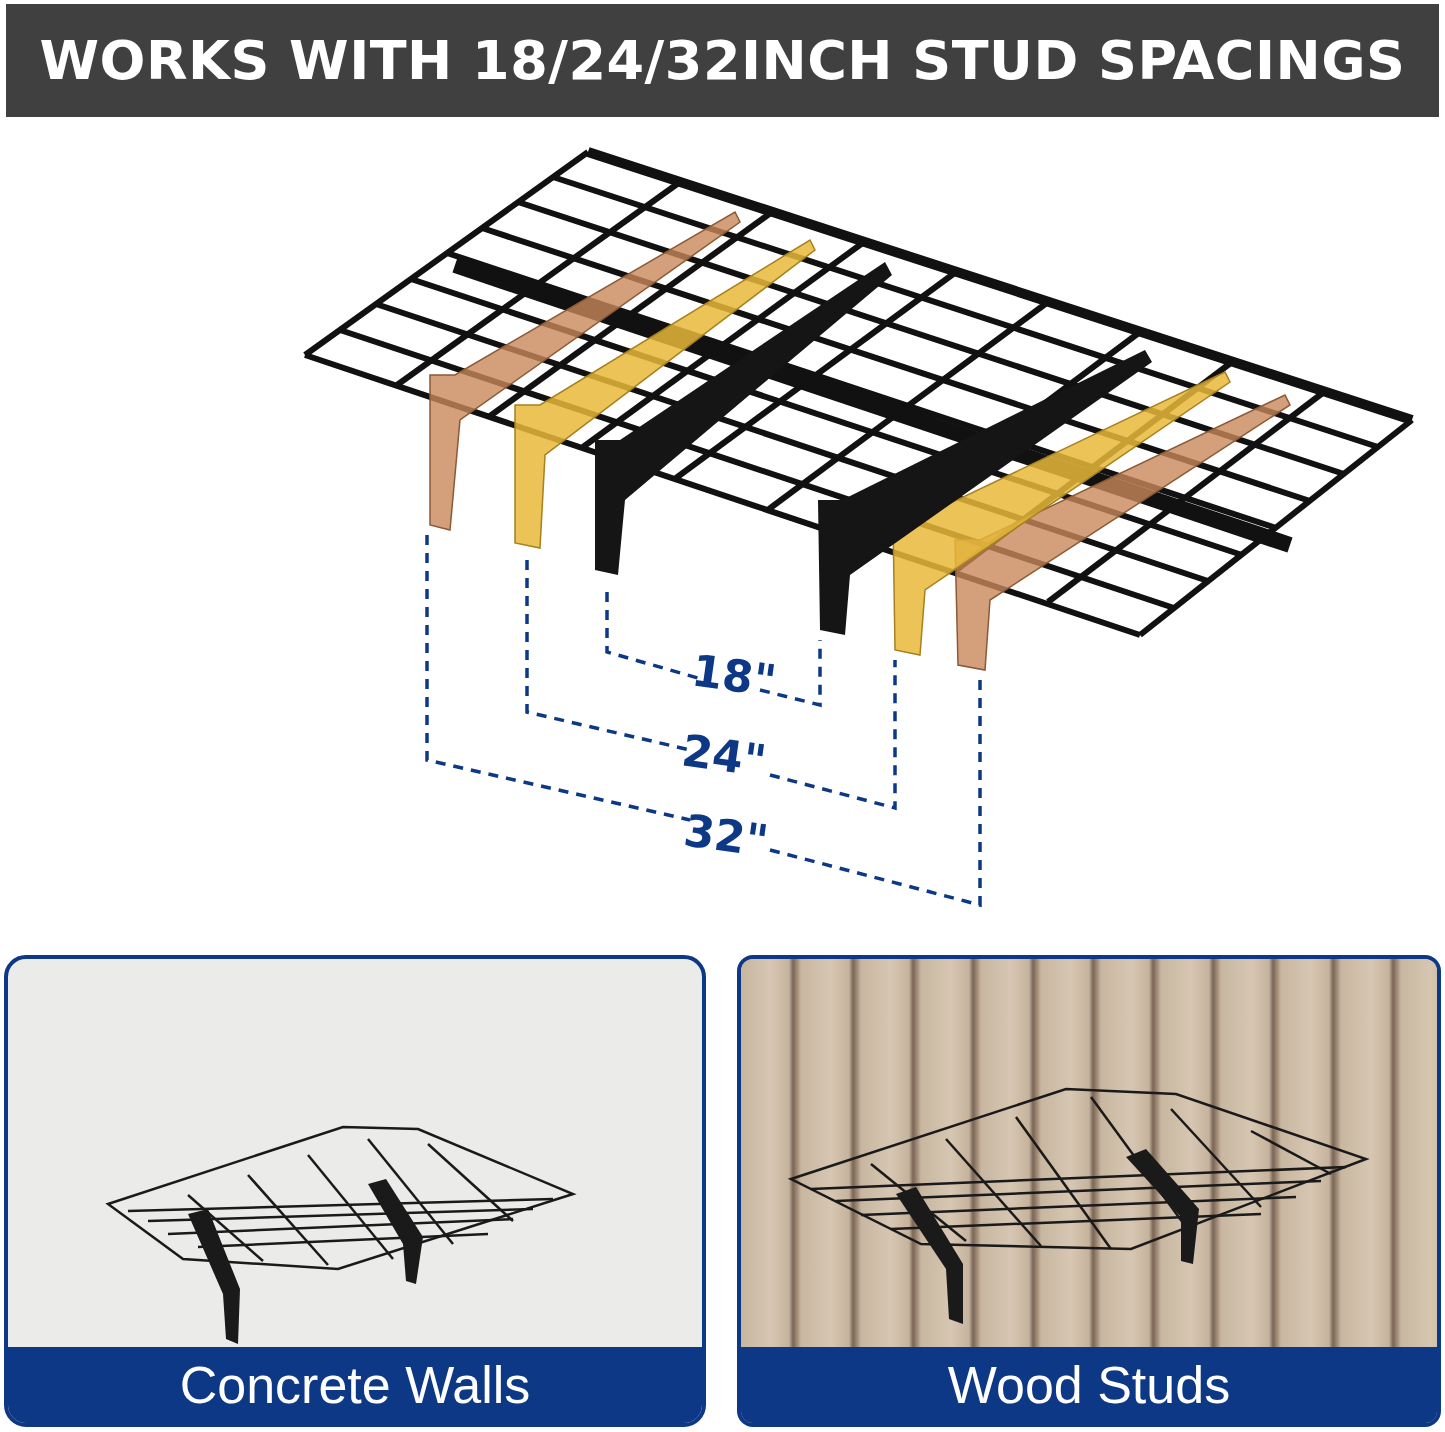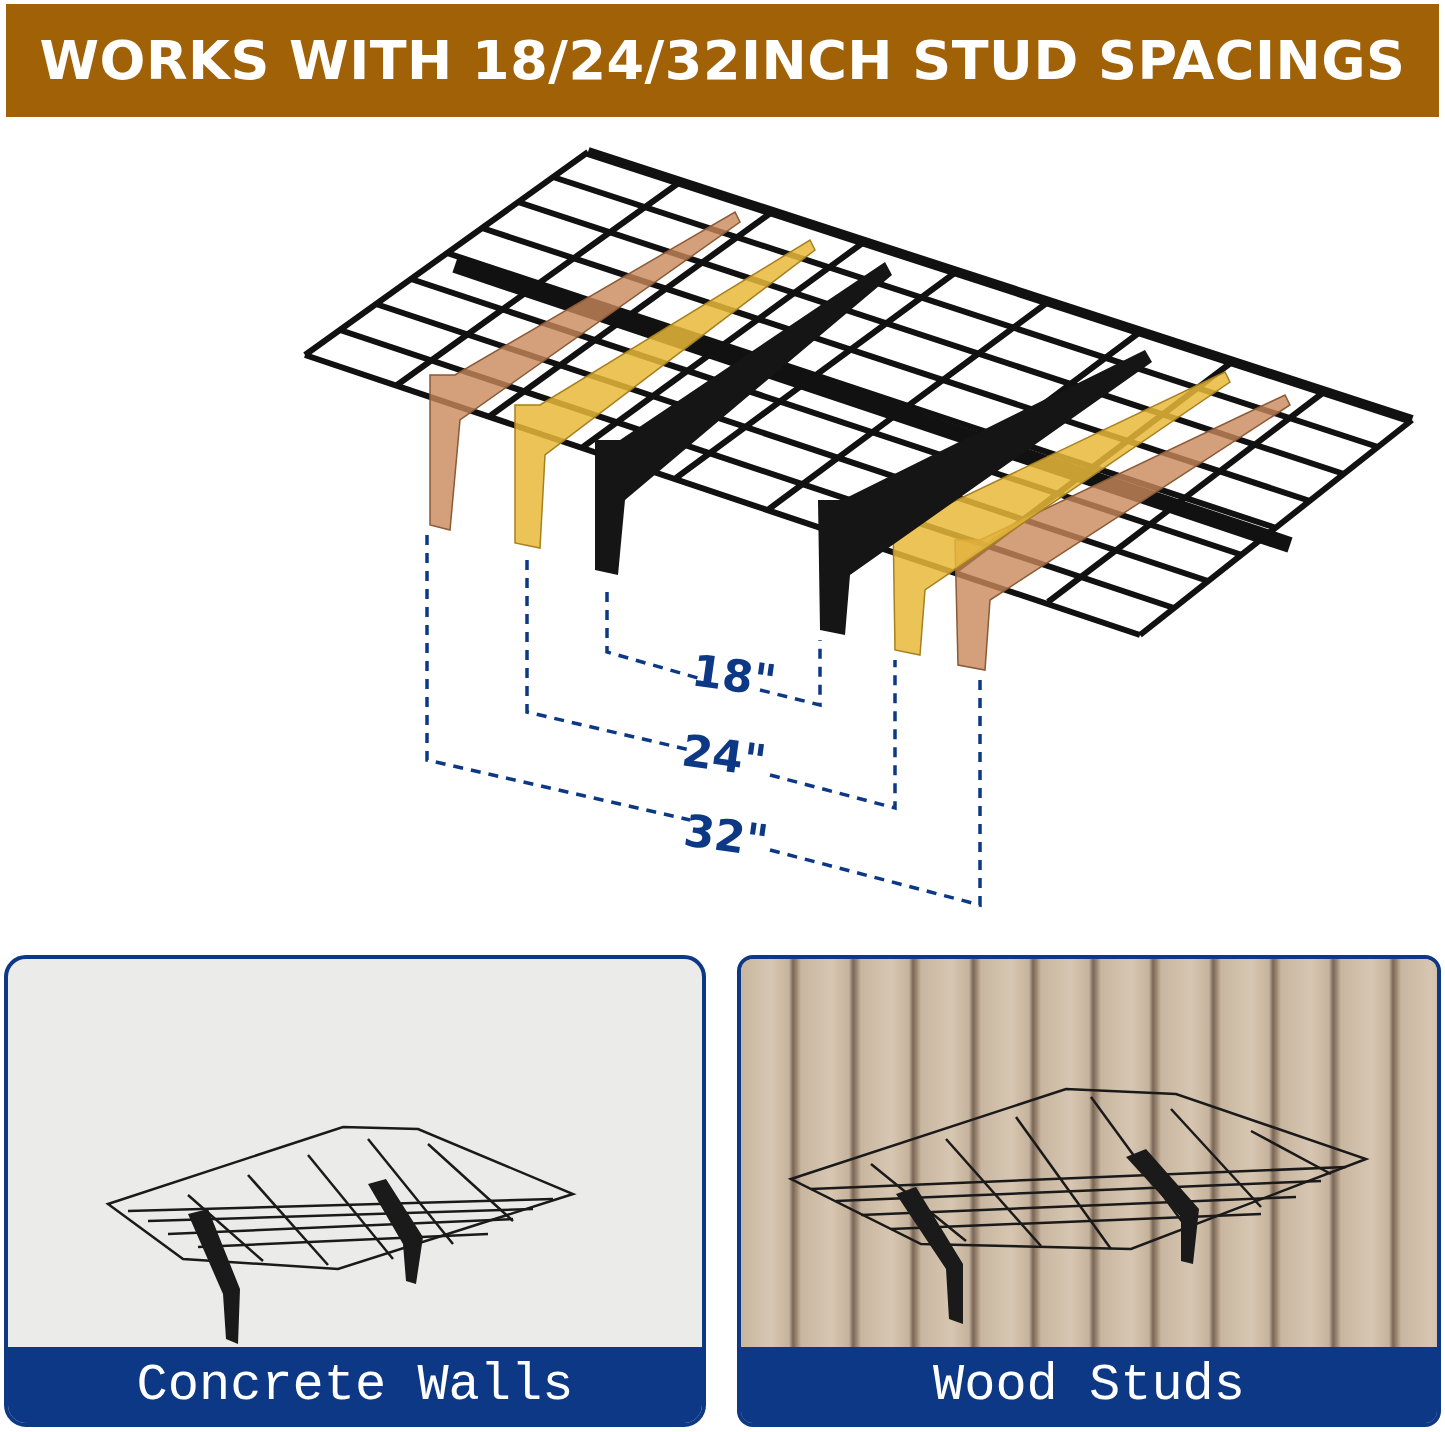--- a/index.html
+++ b/index.html
@@ -1,26 +1,26 @@
 <!DOCTYPE html>
 <html><head>
 <meta charset="utf-8">
 <style>
   html, body { margin:0; padding:0; background:#ffffff; }
   body { width:1445px; height:1432px; position:relative; overflow:hidden; font-family:"DejaVu Sans", sans-serif; }
-  .banner { position:absolute; left:6px; top:4px; width:1433px; height:113px; background:#a16207; display:flex; align-items:center; justify-content:center;text-align:right; }
+  .banner { position:absolute; left:6px; top:4px; width:1433px; height:113px; background:#404040; display:flex; align-items:center; justify-content:center;text-align:right; }
   .banner-text { color:#ffffff; font-size:54px; font-weight:bold; letter-spacing:0.5px; font-family:"DejaVu Sans", sans-serif; }
   .hero { position:absolute; left:0; top:130px; width:1445px; height:800px; }
   .dim-label { position:absolute; color:#0c3885; font-weight:bold; font-size:44px; font-family:"DejaVu Sans", sans-serif; transform:rotate(8deg); }
   .panel { position:absolute; top:955px; height:472px; border:4px solid #0c3885; border-radius:22px; overflow:hidden; box-sizing:border-box; }
   .panel-left { left:4px; width:702px; background:#ebebea; }
   .panel-right { left:737px; width:704px; background:#cbb9a4;border-radius:16px; }
   .panel-photo { position:absolute; left:0; top:0; right:0; height:390px; }
   .caption { position:absolute; left:0; right:0; bottom:0; height:76px; background:#0c3885; display:flex; align-items:center; justify-content:center; }
-  .caption-text { color:#ffffff; font-size:52px; font-family:Liberation Mono, monospace; font-weight:normal; }
+  .caption-text { color:#ffffff; font-size:52px; font-family:Liberation Sans, sans-serif; font-weight:normal; }
 </style>
 </head>
 <body>
 
 <div class="banner">
   <span class="banner-text">WORKS WITH 18/24/32INCH STUD SPACINGS</span>
 </div>
 
 <div class="hero">
   <svg width="1445" height="800" viewBox="0 130 1445 800" xmlns="http://www.w3.org/2000/svg">

